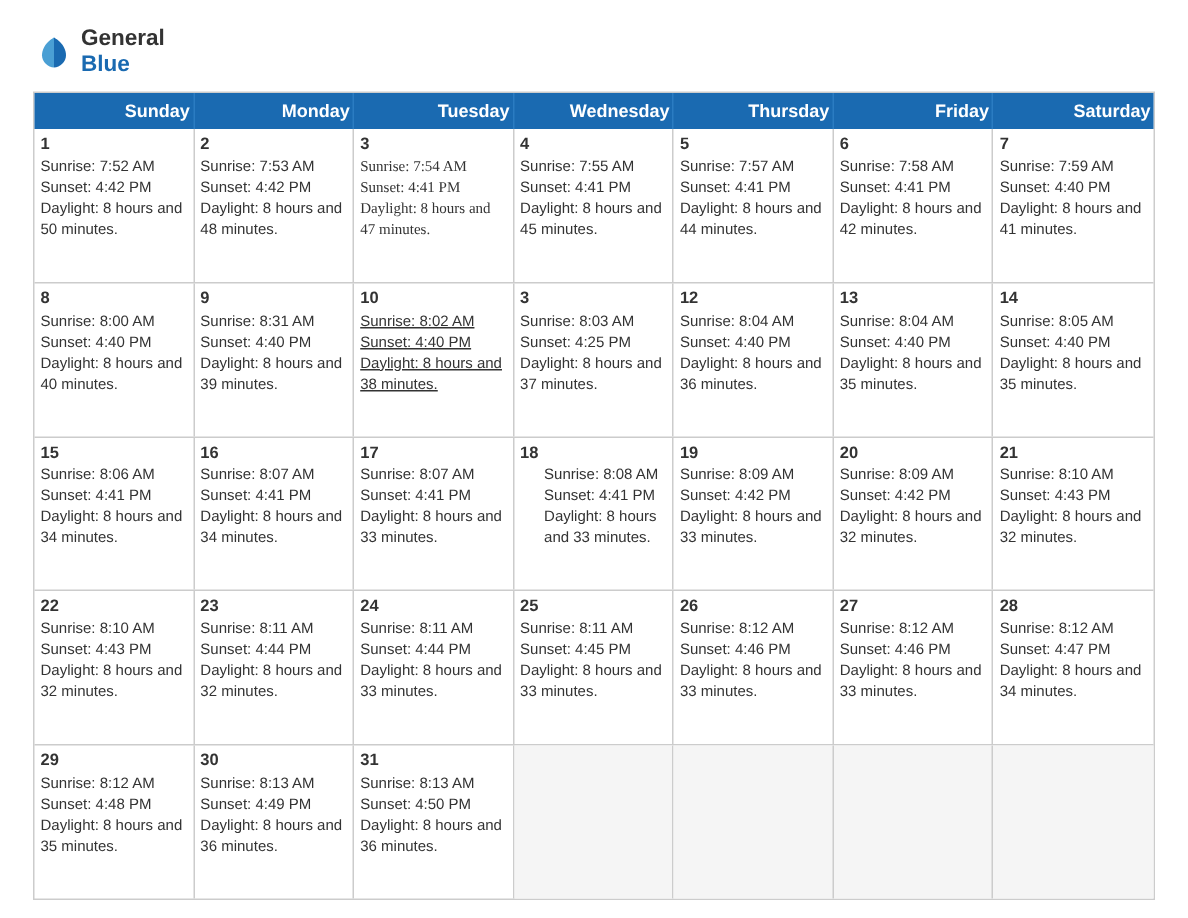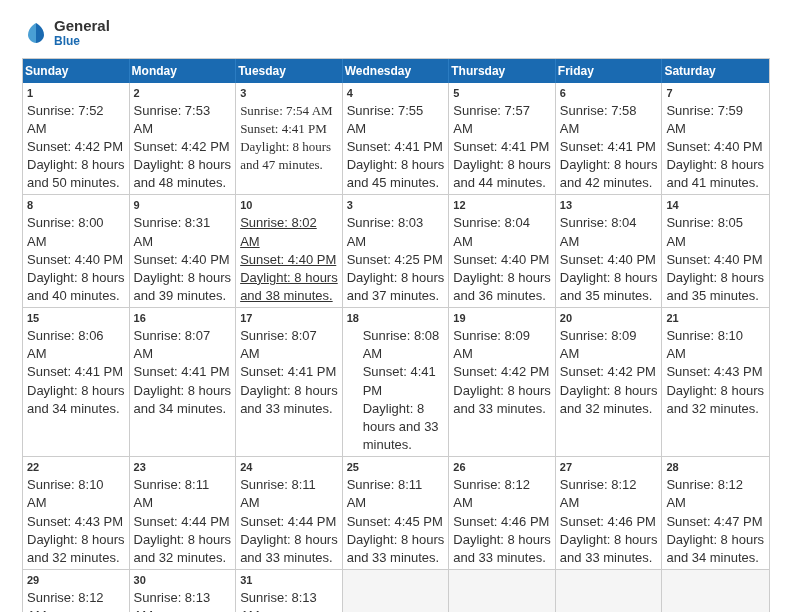--- a/index.html
+++ b/index.html
@@ -54,21 +54,21 @@
     }
     .cal-header-row {
       display: grid;
       grid-template-columns: repeat(7, 1fr);
       background: #1a6ab1;
     }
     .cal-header-cell {
       color: #fff;
       font-size: 12px;
       font-weight: bold;
-      text-align: left;
+      text-align: right;
       padding: 5px 2px;
       border-right: 1px solid #2b7cc2;
     }
     .cal-header-cell:last-child { border-right: none; }
     .cal-body {
       flex: 1;
       display: flex;
       flex-direction: column;
     }
     .cal-row {
@@ -89,38 +89,38 @@
     }
     .cal-cell:last-child { border-right: none; }
     .cal-cell.empty { background: #f5f5f5; }
     .day-num {
       font-size: 11px;
       font-weight: bold;
       display: block;
       margin-bottom: 1px;
     }
     .cal-cell-text {
-      font-size: 13px;
+      font-size: 10px;
       color: #333;
       line-height: 1.4;
     }
   </style>
 </head>
 <body>
 
 <div class="page">
   <div class="header">
     <div class="logo">
       <svg class="logo-icon" viewBox="0 0 28 28" xmlns="http://www.w3.org/2000/svg">
         <path d="M14 4 C14 4, 22 8, 22 16 C22 20, 18 24, 14 24" fill="#1a6ab1"></path>
         <path d="M14 4 C14 4, 6 8, 6 16 C6 20, 10 24, 14 24" fill="#4a9fd4"></path>
       </svg>
       <div>
         <div style="font-size:15px;font-weight:bold;color:#333;line-height:1.1;">General</div>
-        <div style="font-size:12px;font-weight:bold;color:#1a6ab1;line-height:1.1;">Blue</div>
+        <div style="font-size:15px;font-weight:bold;color:#1a6ab1;line-height:1.1;">Blue</div>
       </div>
     </div>
     <div class="title-block">
       <div class="month-title"></div>
       <div class="subtitle"></div>
     </div>
   </div>
 
   <div class="calendar">
     <div class="cal-header-row">

